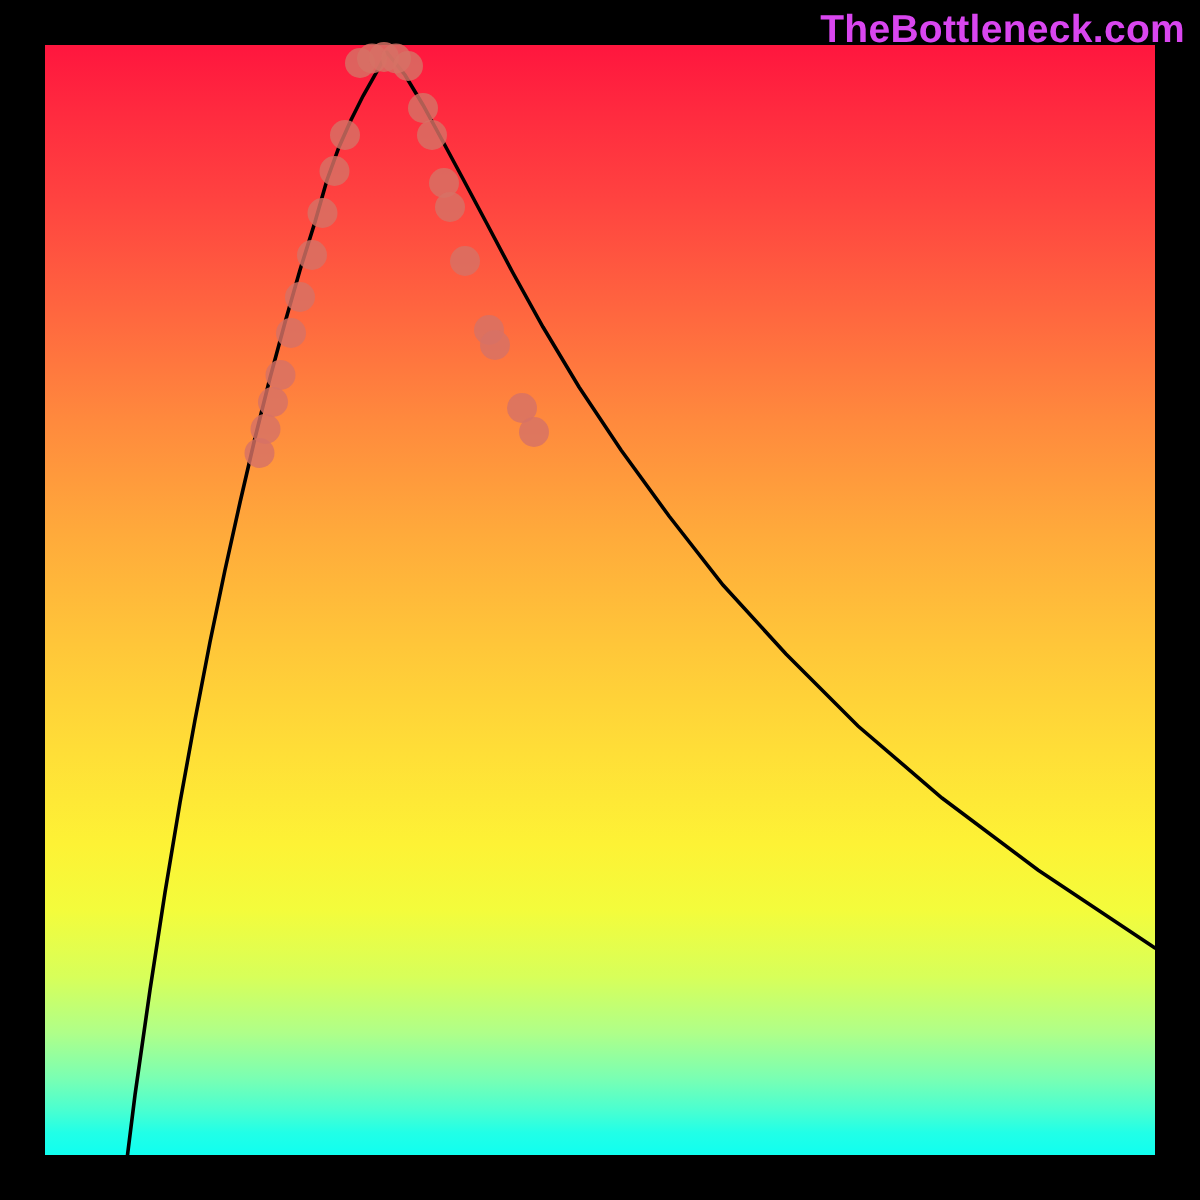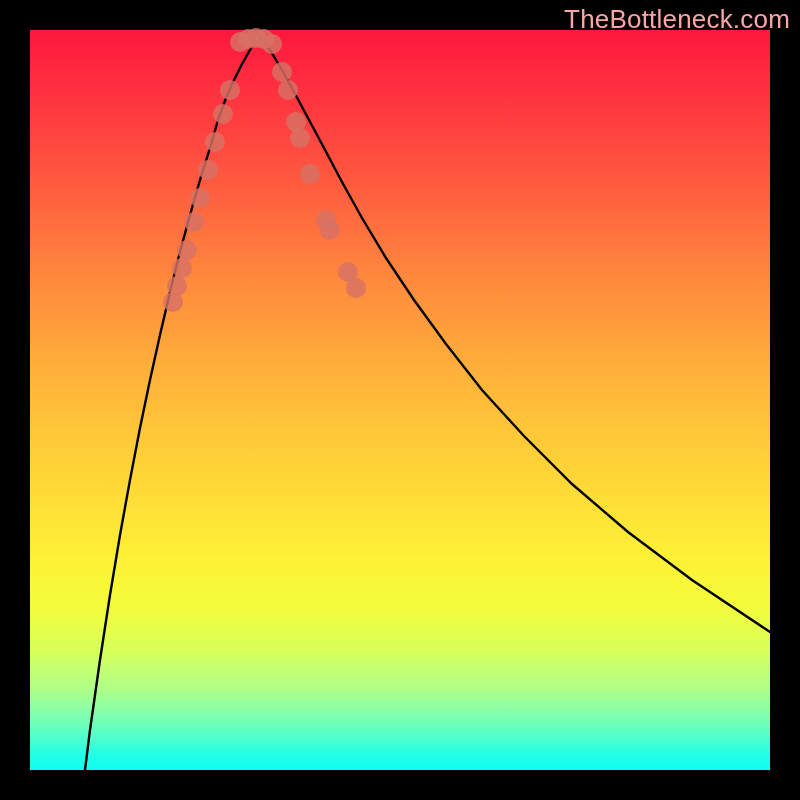--- a/index.html
+++ b/index.html
@@ -50,23 +50,23 @@
     left: 0;
     top: 0;
     width: 740px;
     height: 740px;
     overflow: visible;
   }
   .watermark {
     position: absolute;
     top: 4px;
     right: 10px;
-    color: #fca5a5;
+    color: #d946ef;
     font-size: 26px;
-    font-weight: 400;
+    font-weight: 700;
     letter-spacing: 0.2px;
   }
 </style>
 </head>
 <body>
 
 <div class="frame">
   <div class="plot-area">
     <svg class="curve" viewBox="0 0 740 740">
       <path id="left-path" fill="none" stroke="#000" stroke-width="2.4" stroke-linecap="round" d="M 55 740 L 60 700 L 70 630 L 80 565 L 90 505 L 100 450 L 110 398 L 120 350 L 130 305 L 140 262 L 150 222 L 160 185 L 170 150 L 180 118 L 188 90 L 196 68 L 204 50 L 212 34 L 220 20 L 228 5"></path>

